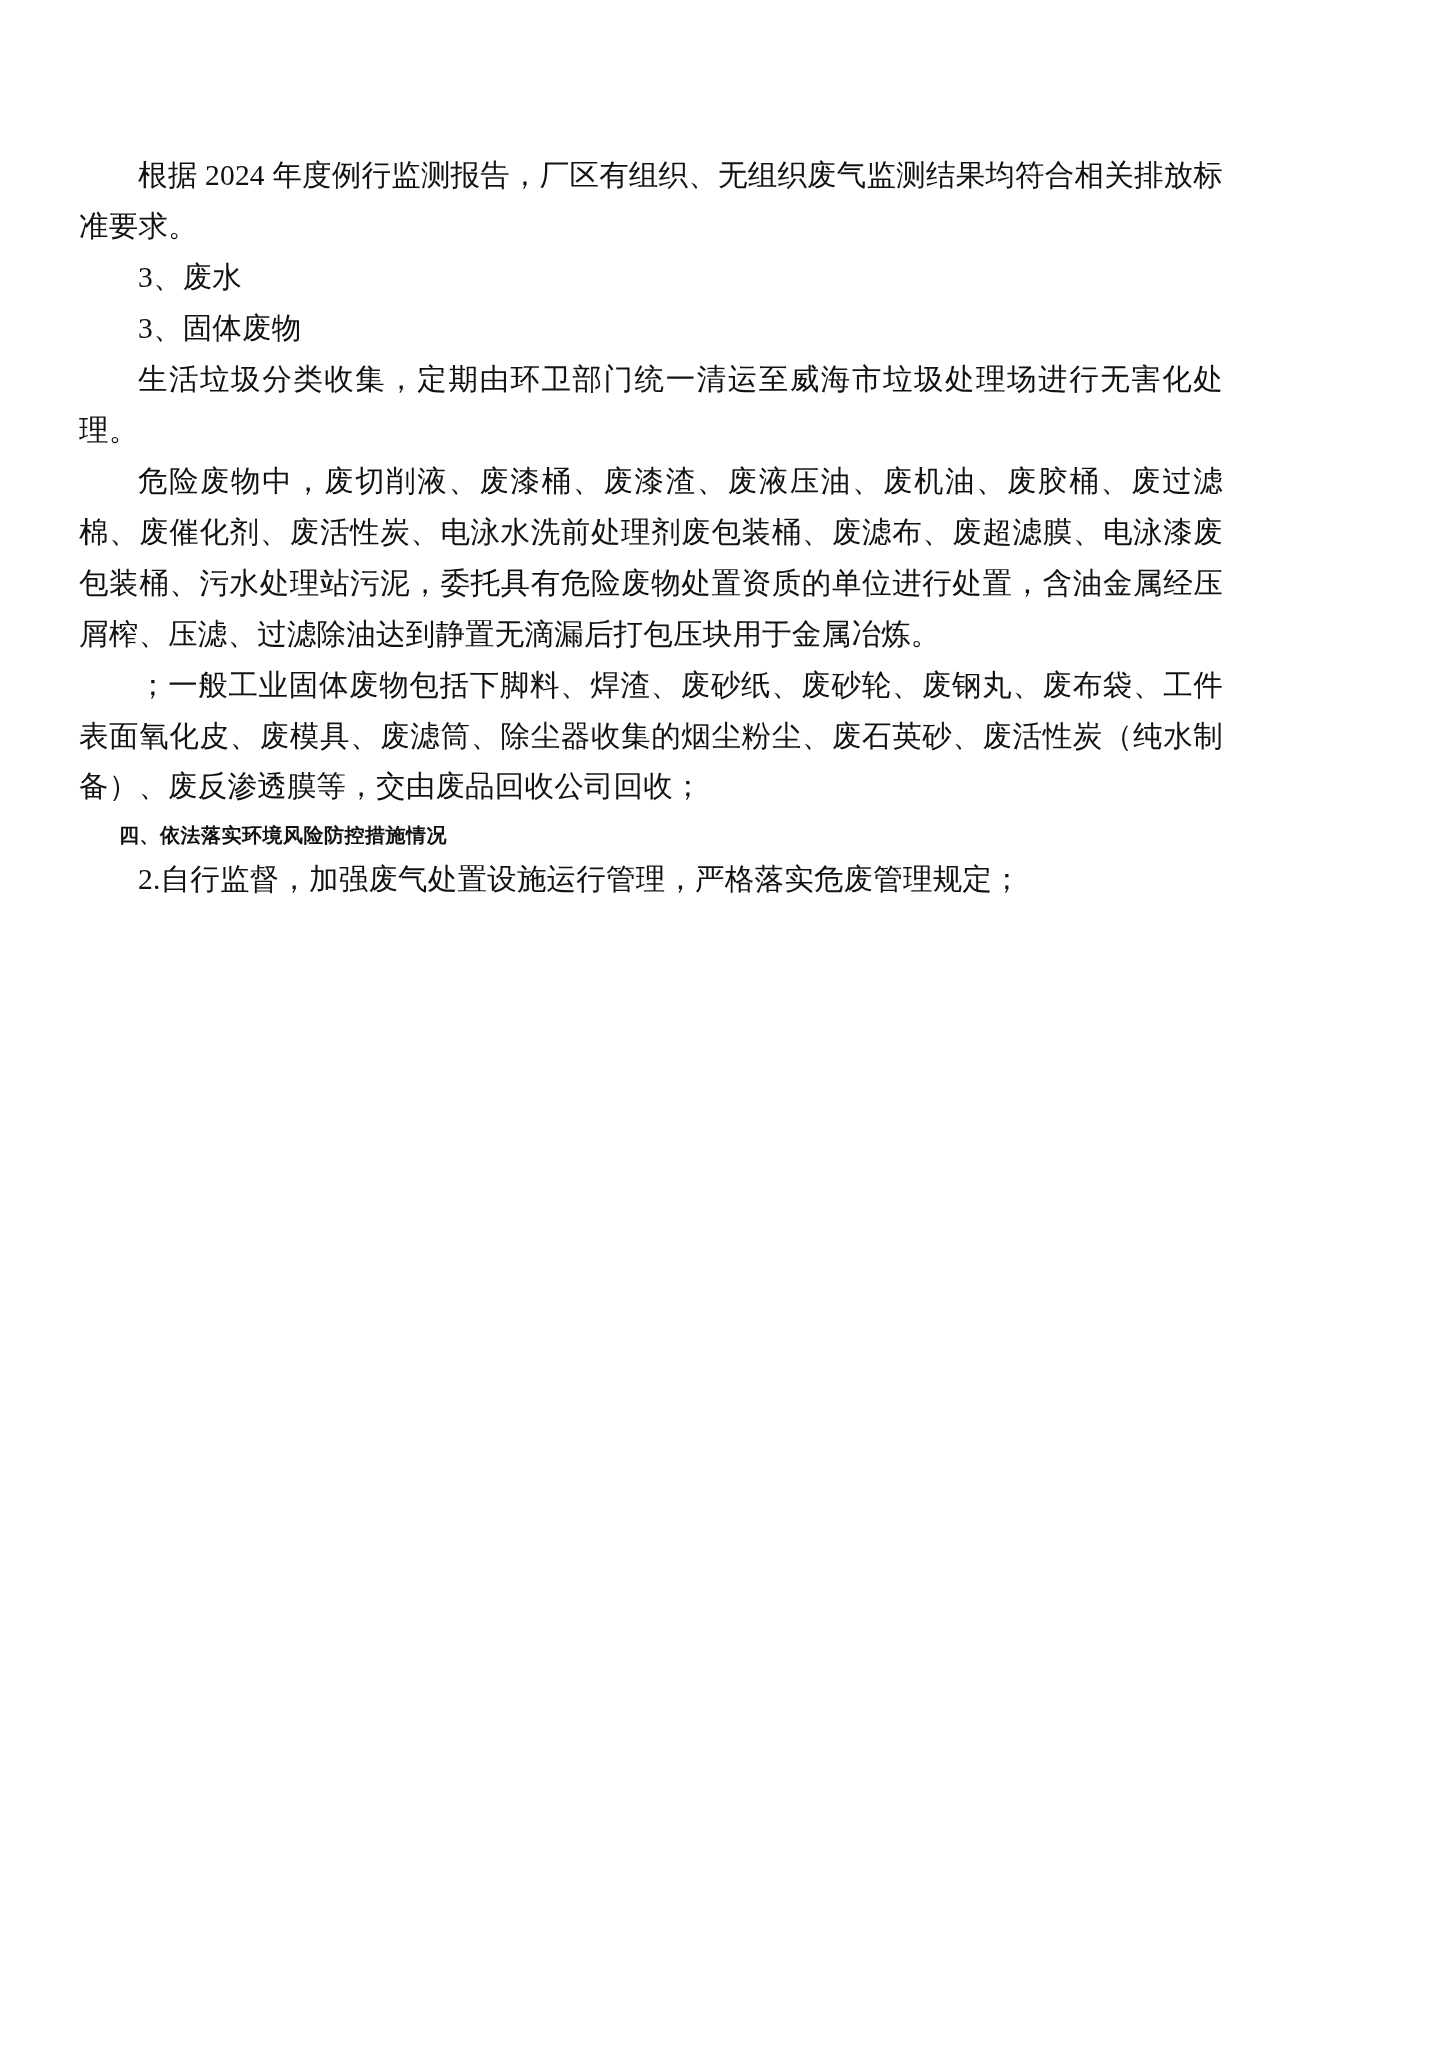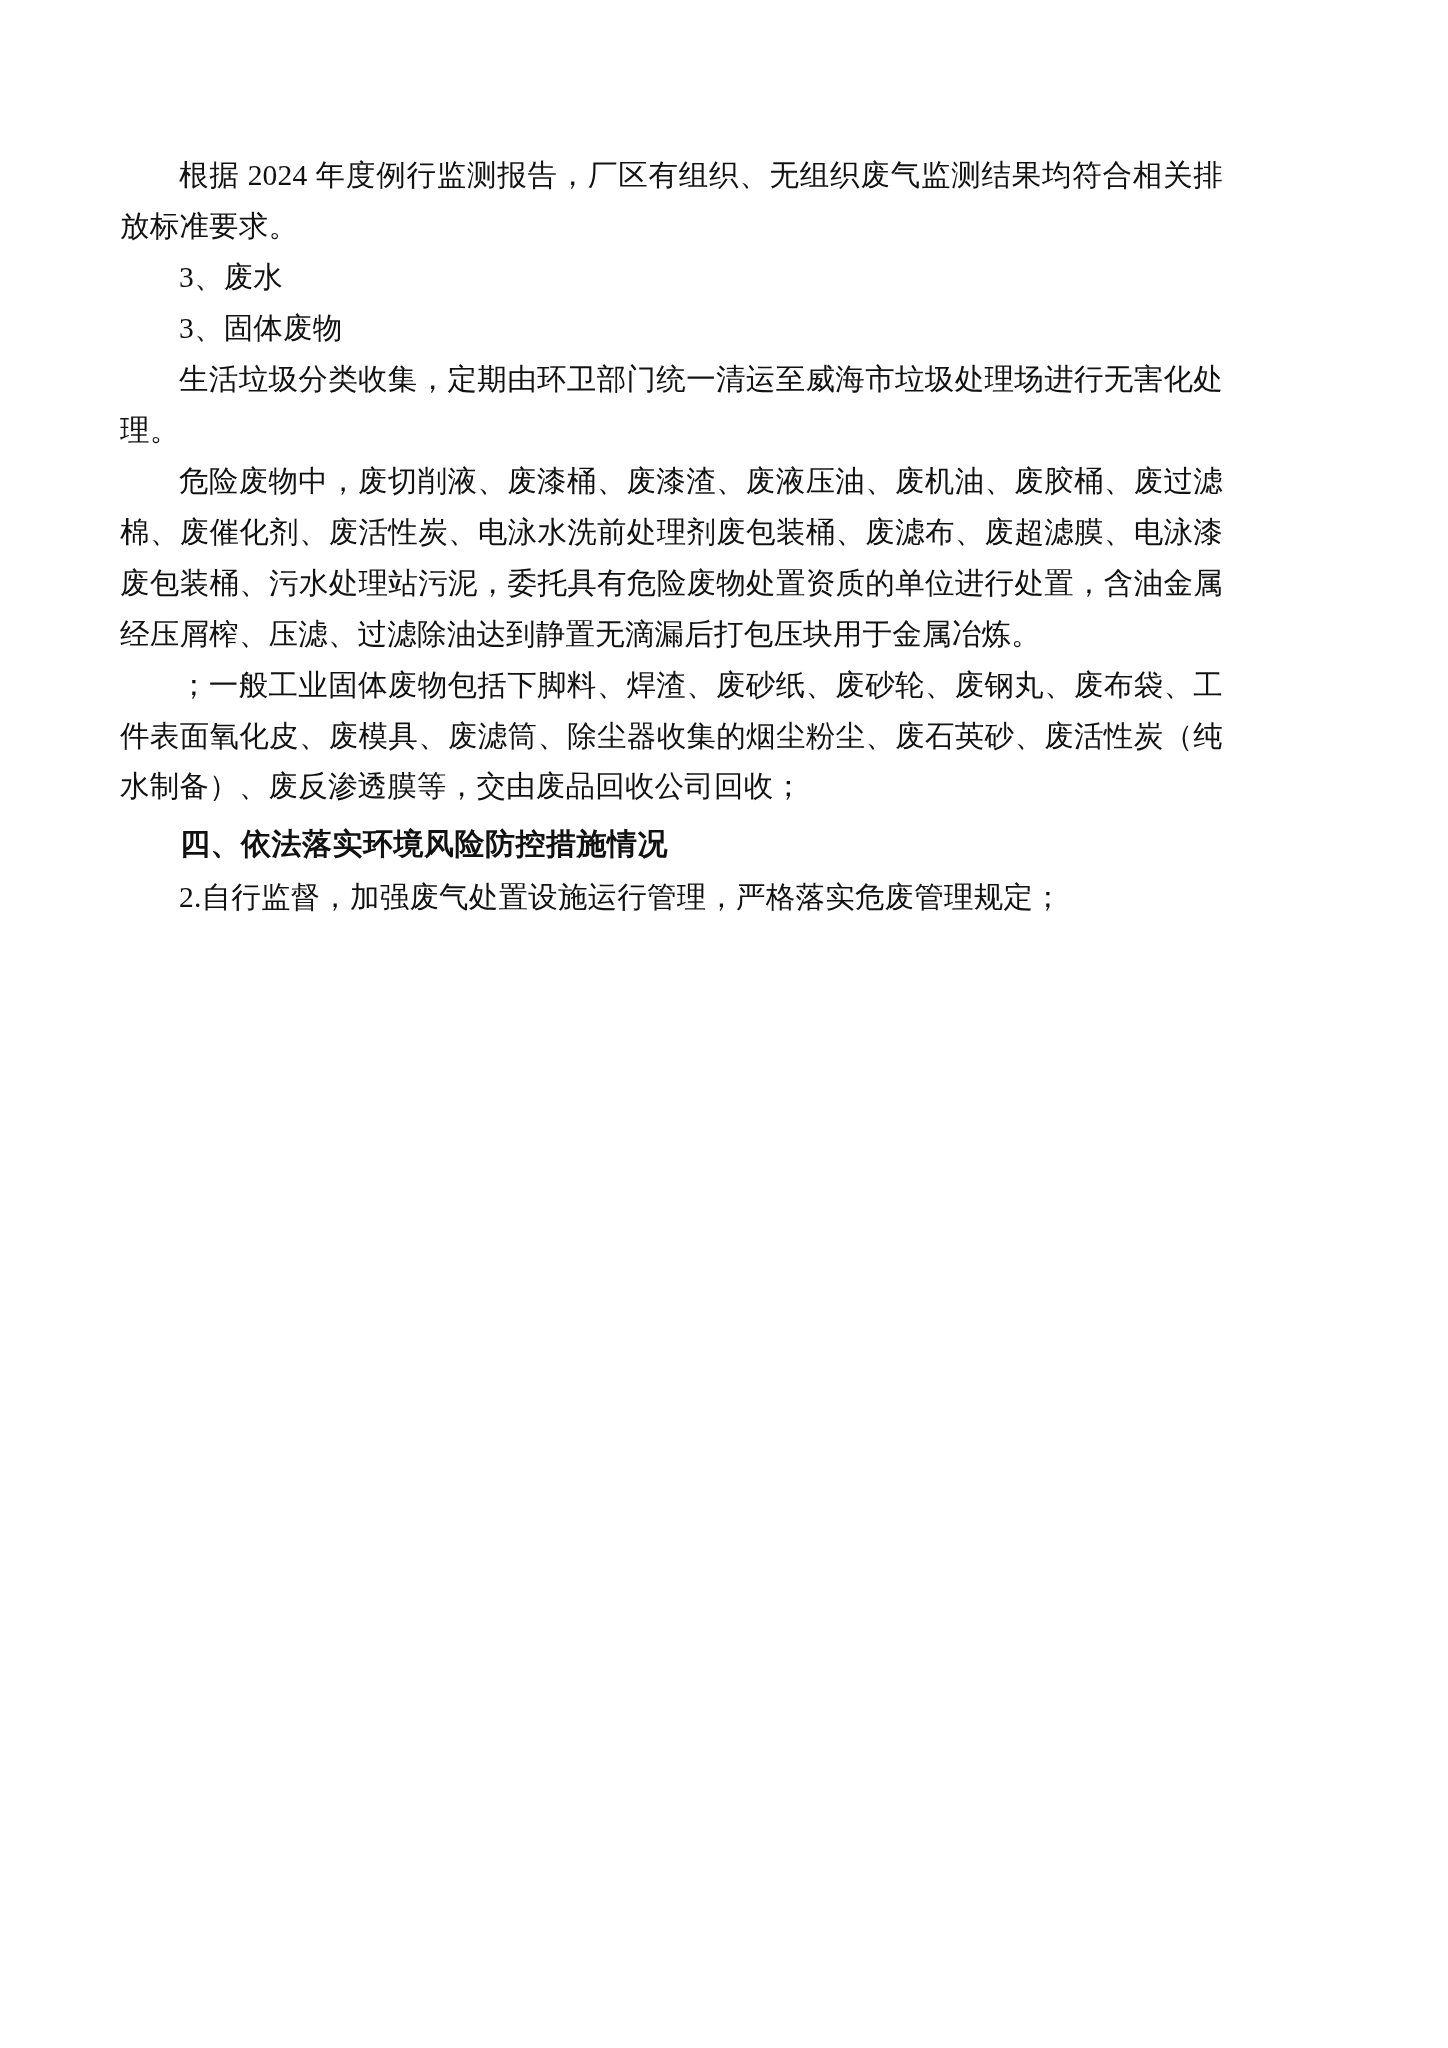--- a/index.html
+++ b/index.html
@@ -12,40 +12,40 @@
     height: 2048px;
     font-family: "Liberation Serif", "DejaVu Serif", serif;
     color: #111111;
     position: relative;
     overflow: hidden;
   }
   .page {
     box-sizing: border-box;
     width: 1408px;
     height: 2048px;
-    padding: 150px 185px 80px 120px;
+    padding: 150px 185px 80px 79px;
     background: #ffffff;
   }
   .doc-body {
     font-size: 29.5px;
     line-height: 1.72;
     text-align: justify;
     text-justify: inter-ideograph;
     letter-spacing: 0.2px;
   }
   p {
     margin: 0 0 0.5px 0;
   }
   .indent {
     text-indent: 2em;
   }
   .heading {
     text-indent: 2em;
     font-weight: bold;
-    font-size: 30px;
+    font-size: 20px;
     margin-top: 6px;
     margin-bottom: 2px;
     letter-spacing: 0.5px;
   }
   .list-item {
     text-indent: 2em;
   }
 </style>
 </head>
 <body>

